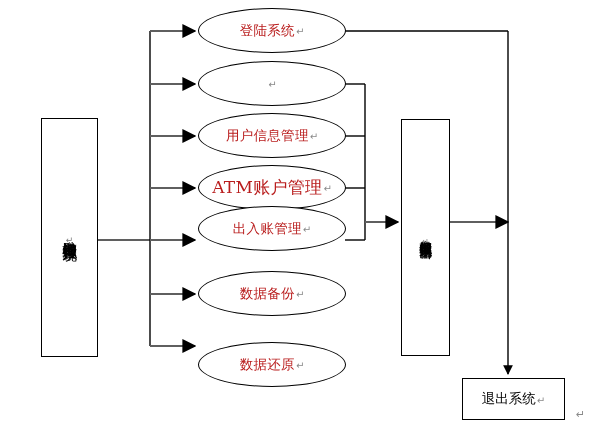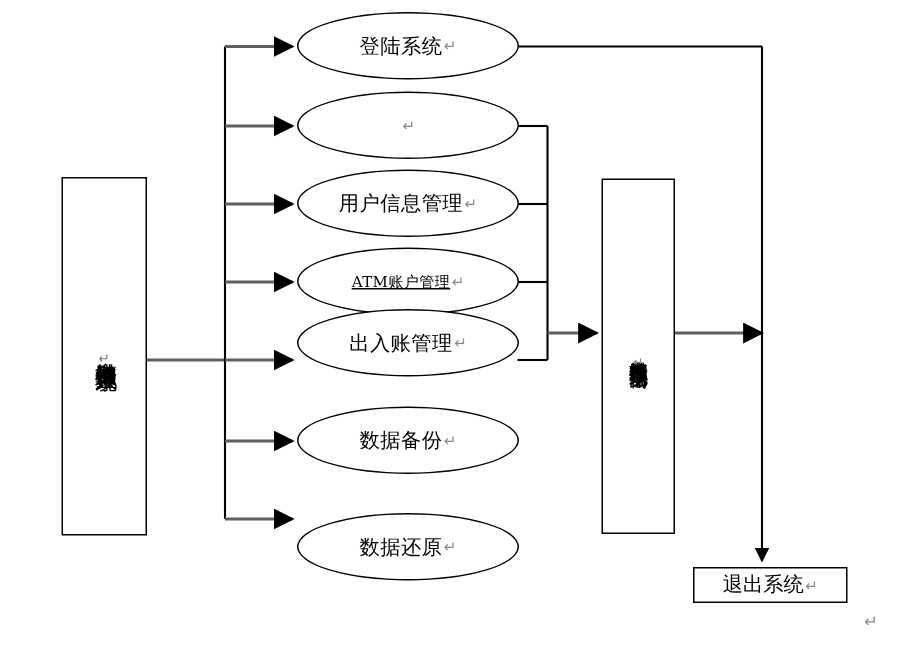--- a/index.html
+++ b/index.html
@@ -77,44 +77,43 @@
     border: 1px solid #000000;
     border-radius: 50%;
     background: #ffffff;
     box-sizing: border-box;
     display: flex;
     align-items: center;
     justify-content: center;
   }
   .node-ellipse .elabel {
     font-size: 13.5px;
-    color: #000000;
+    color: #b91c1c;
     white-space: nowrap;
     letter-spacing: 0.3px;
   }
   .node-ellipse .elabel.serifish {
     font-family: "DejaVu Serif", "Liberation Serif", serif;
-    font-size: 10px;
-    text-decoration: underline;
+    font-size: 17px;
   }
   .emark {
     color: #8a8a8a;
     font-size: 10px;
     margin-left: 1px;
     position: relative;
     top: 1px;
   }
 
   
   #box-exit {
     position: absolute;
     left: 462px;
     top: 378px;
     width: 103px;
-    height: 24px;
+    height: 42px;
     border: 1px solid #000000;
     background: #ffffff;
     box-sizing: border-box;
     display: flex;
     align-items: center;
     justify-content: center;
   }
   #box-exit .elabel {
     font-size: 13.5px;
     color: #000000;

